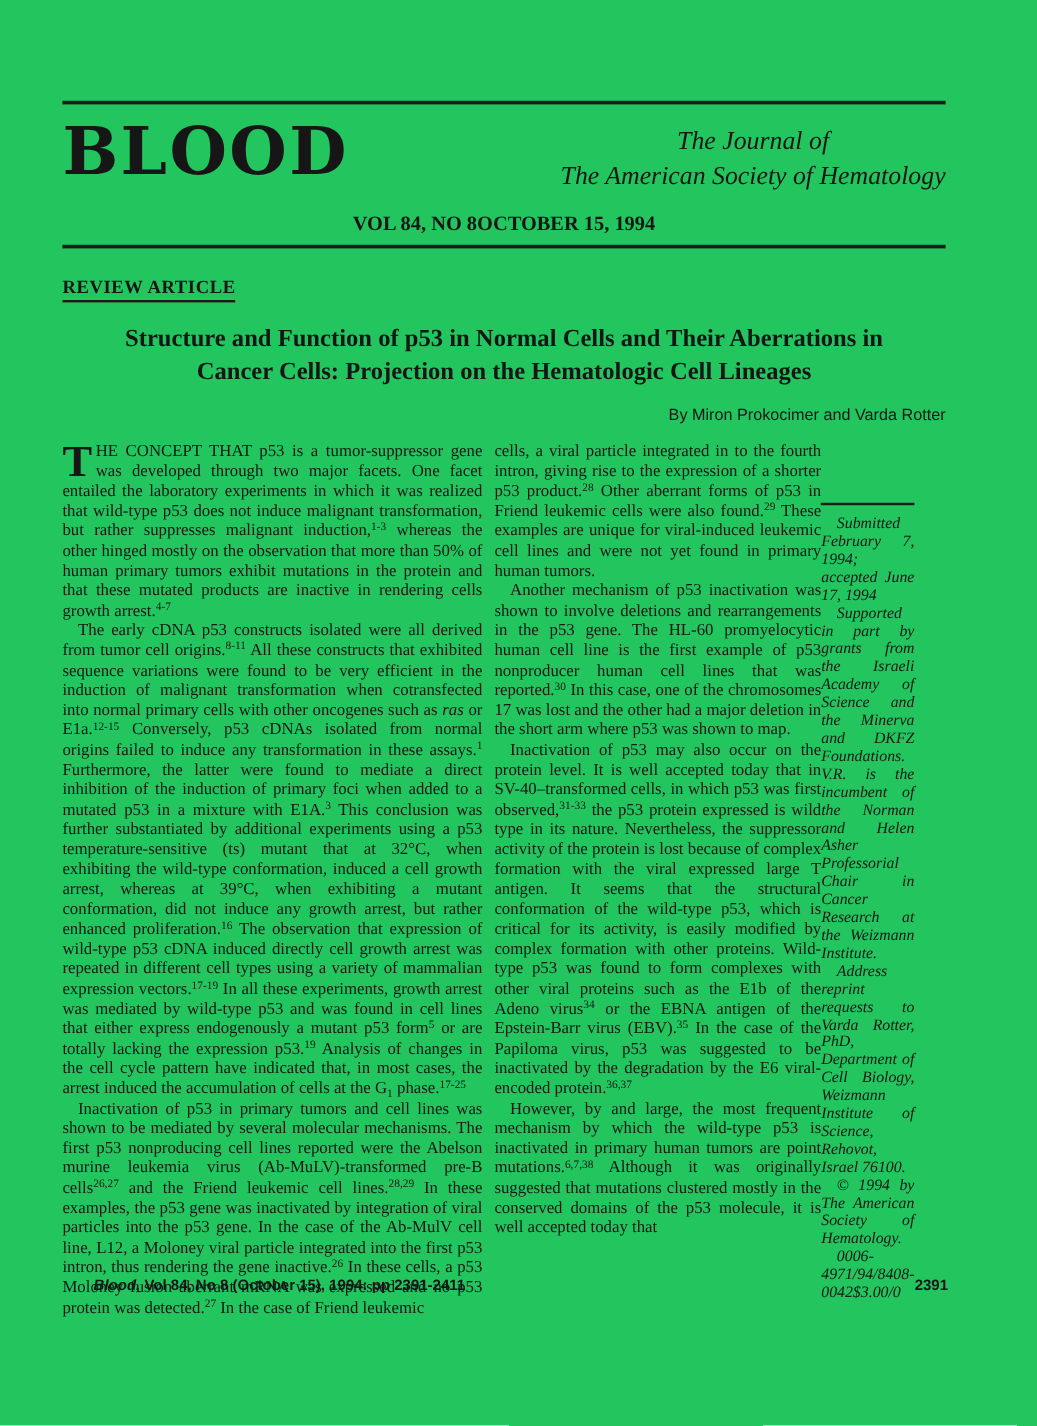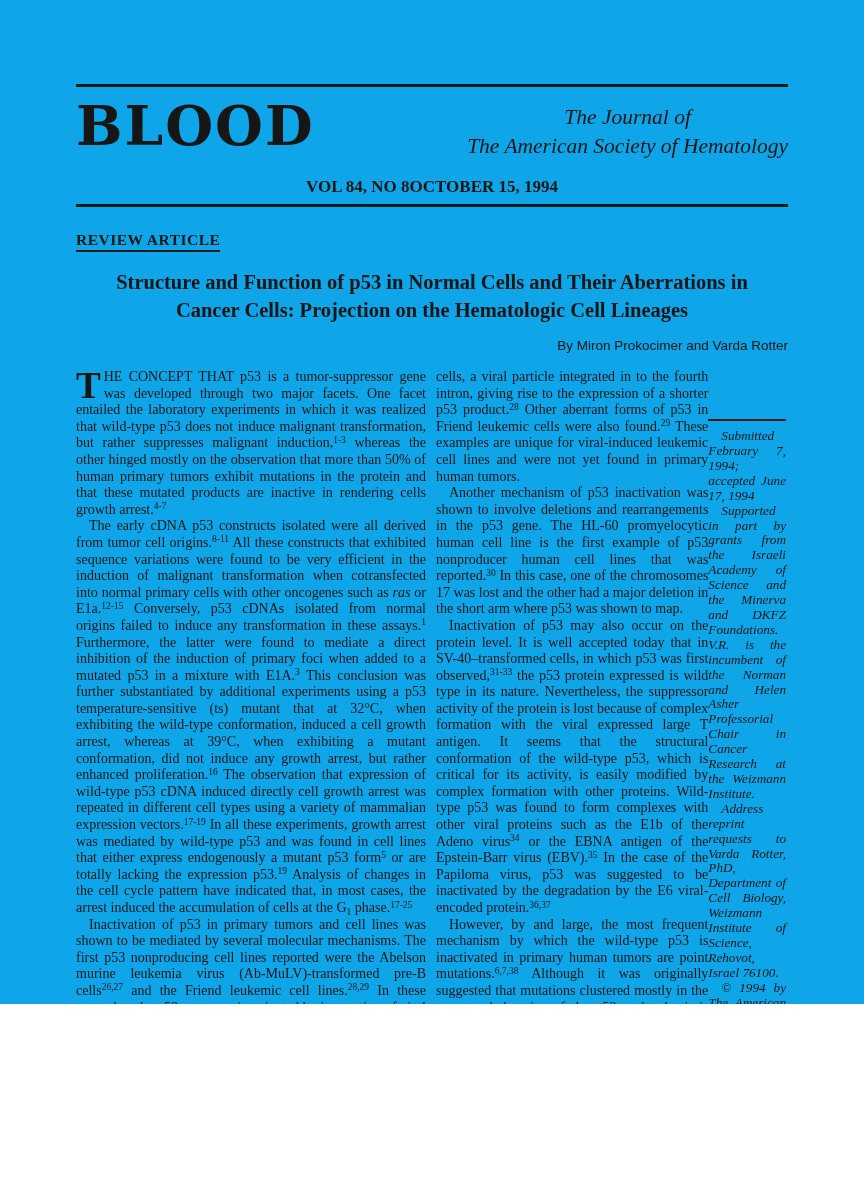--- a/index.html
+++ b/index.html
@@ -1,24 +1,24 @@
 <!DOCTYPE html>
 <html><head>
 <meta charset="utf-8">
 <style>
   html,body { margin:0; padding:0; background:#ffffff; }
   .page {
     position:relative;
-    width:864px; height:1004px;
+    width:864px; height:1188px;
     margin:0 auto;
-    background:#0ea5e9;
+    background:#22c55e;
     color:#161616;
     font-family:"Liberation Serif", serif;
     box-sizing:border-box;
-    padding:84px 76px 0 76px;
+    padding:84px 76px 0 52px;
     overflow:hidden;
   }
   .rule { background:#1b1b1b; height:3px; }
 
   
   .masthead { display:flex; justify-content:space-between; align-items:flex-start; margin-top:8px; }
   .journal-name {
     font-family:"DejaVu Serif", serif;
     font-weight:bold;
     font-size:55px;

